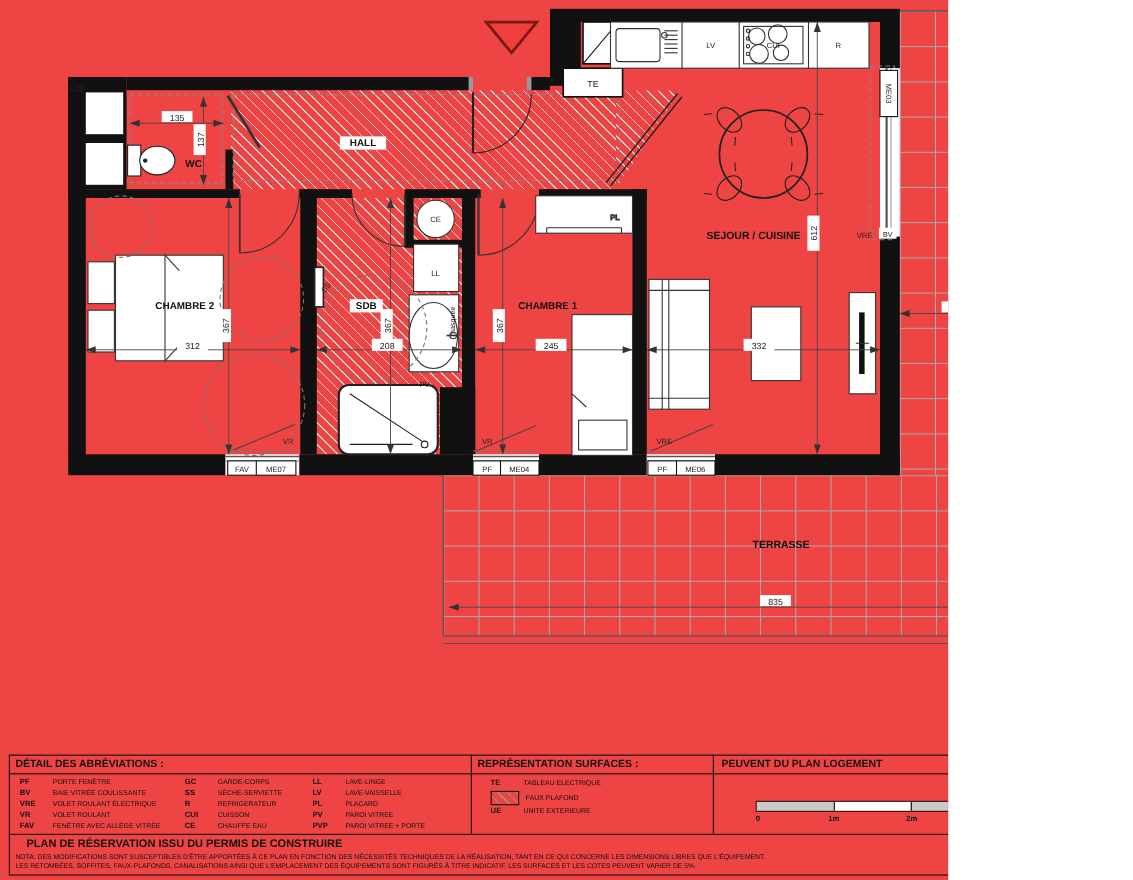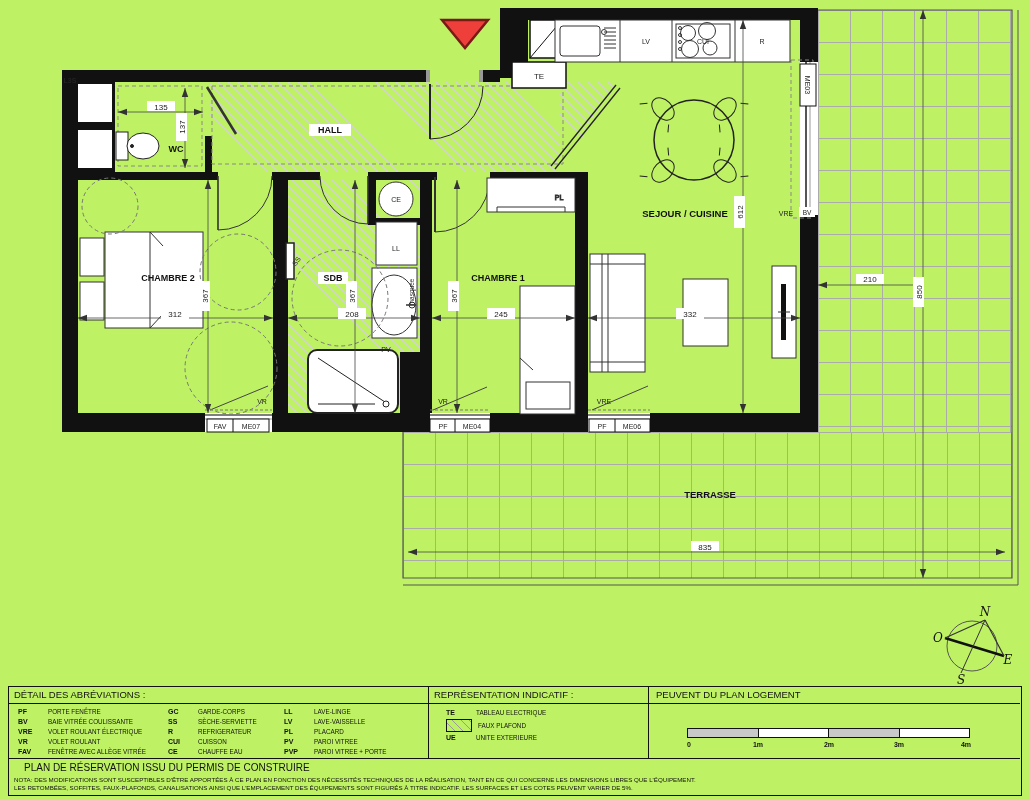--- a/index.html
+++ b/index.html
@@ -1,33 +1,33 @@
 <!DOCTYPE html>
 <html><head>
 <meta charset="utf-8">
 <style>
   html,body{margin:0;padding:0;background:#fff;}
-  #page{position:relative;width:1030px;height:800px;background:#bef264;overflow:hidden;
+  #page{position:relative;width:862px;height:800px;background:#ef4444;overflow:hidden;
         font-family:"Liberation Sans",sans-serif;color:#111;}
   .abs{position:absolute;}
   .hatch{background:repeating-linear-gradient(45deg,transparent 0 6px,#d2d2d2 6px 7px);}
   .tri-clip{clip-path:polygon(0 0,100% 0,0 100%);}
   .grid{background-image:
      repeating-linear-gradient(#ababab 0 1px,transparent 1px 32px),
      repeating-linear-gradient(90deg,#ababab 0 1px,transparent 1px 32px);
      background-size:32px 32px;}
   svg text{font-family:"Liberation Sans",sans-serif;fill:#111;}
   text.lbl{font-size:9px;font-weight:bold;text-anchor:middle;}
   text.big{font-size:9.5px;font-weight:bold;text-anchor:middle;}
   text.dim{font-size:8px;text-anchor:middle;fill:#222;}
   text.sm{font-size:7px;text-anchor:middle;fill:#222;}
   text.xs{font-size:6.5px;text-anchor:middle;fill:#222;}
   text.cmp{font-family:"DejaVu Serif",serif;font-style:italic;font-size:12px;text-anchor:middle;}
   .legend-box{border:1.5px solid #111;}
-  .ltitle{font-size:9.5px;font-weight:normal;white-space:nowrap;}
+  .ltitle{font-size:9.5px;font-weight:bold;white-space:nowrap;}
   .lrow{display:flex;height:9.8px;align-items:center;white-space:nowrap;}
   .abb{font-size:7px;font-weight:bold;width:30px;flex:none;}
   .des{font-size:6.3px;}
   .hr{border-top:1px solid #111;height:0;}
   .vr{border-left:1px solid #111;width:0;}
   .scalebar{display:flex;border:1px solid #111;height:10px;box-sizing:border-box;}
   .scalebar>div{flex:1;}
   .scalebar>div+div{border-left:1px solid #111;}
   .seg-g{background:#c9c9c9;}
   .seg-w{background:#fff;}
@@ -386,21 +386,21 @@
       <line x1="985" y1="620" x2="1004" y2="656" stroke="#333" stroke-width="1.2"></line>
       <text class="cmp" x="985" y="616">N</text>
       <text class="cmp" x="938" y="642">O</text>
       <text class="cmp" x="1008" y="664">E</text>
       <text class="cmp" x="961" y="684">S</text>
     </g>
   </svg>
 
   <div class="abs legend-box" style="left:8px;top:686px;width:1012px;height:108px;"></div>
   <div class="abs ltitle" style="left:14px;top:689px;">DÉTAIL DES ABRÉVIATIONS :</div>
-  <div class="abs ltitle" style="left:434px;top:689px;">REPRÉSENTATION INDICATIF :</div>
+  <div class="abs ltitle" style="left:434px;top:689px;">REPRÉSENTATION SURFACES :</div>
   <div class="abs ltitle" style="left:656px;top:689px;">PEUVENT DU PLAN LOGEMENT</div>
   <div class="abs hr" style="left:8px;top:703px;width:1012px;"></div>
   <div class="abs hr" style="left:8px;top:758px;width:1012px;"></div>
   <div class="abs vr" style="left:428px;top:686px;height:72px;"></div>
   <div class="abs vr" style="left:648px;top:686px;height:72px;"></div>
 
   <div class="abs" style="left:18px;top:707px;">
     <div class="lrow">
         <span class="abb">PF</span>
         <span class="des">PORTE FENÊTRE</span>

